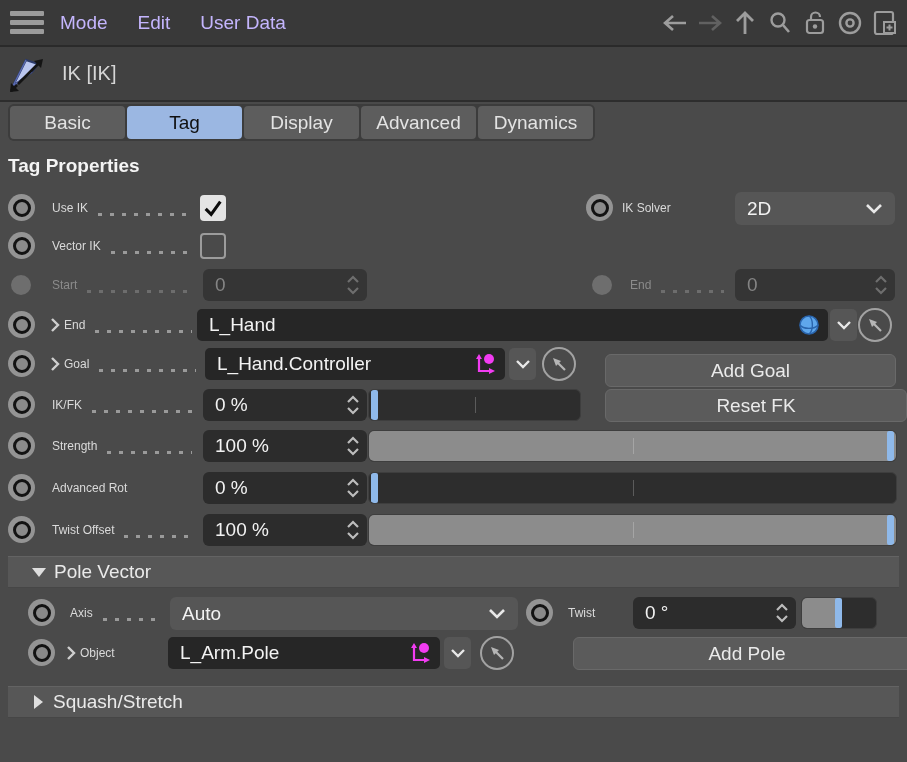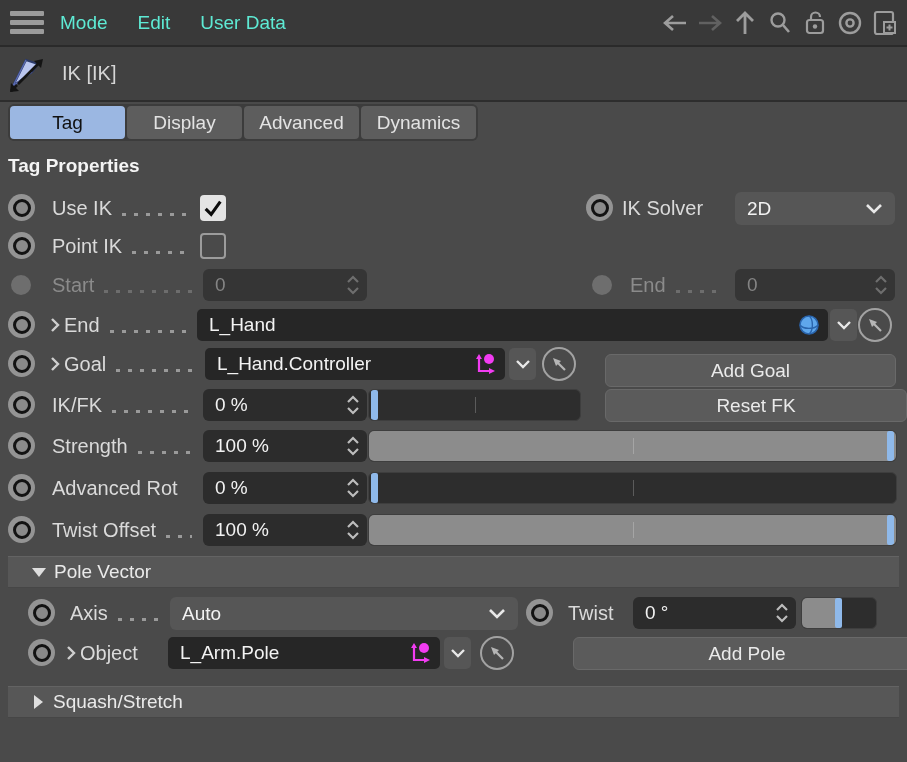--- a/index.html
+++ b/index.html
@@ -2,21 +2,21 @@
 <html><head>
 <meta charset="utf-8">
 <style>
   html,body{margin:0;padding:0;background:#4a4a4a;}
   #app{position:relative;width:907px;height:762px;background:#4a4a4a;overflow:hidden;
        font-family:"Liberation Sans","DejaVu Sans",sans-serif;color:#d9d9d9;}
 
   
   .menubar{position:absolute;top:0;left:0;right:0;height:45px;background:#393939;border-bottom:2px solid #2a2a2a;}
   .menus{position:absolute;left:60px;top:0;height:45px;display:flex;align-items:center;gap:30px;}
-  .menu-item{font-size:19px;color:#5eead4;cursor:default;}
+  .menu-item{font-size:19px;color:#c4b5fd;cursor:default;}
   .hamburger{position:absolute;left:10px;top:11px;width:34px;height:23px;display:flex;flex-direction:column;justify-content:space-between;}
   .hamburger span{display:block;height:5px;background:#9b9b9b;border-radius:1px;}
   .mb-icons{position:absolute;right:9px;top:0;height:45px;display:flex;align-items:center;gap:9px;}
   .mb-icons .mbi{width:26px;height:26px;display:flex;align-items:center;justify-content:center;}
 
   
   .titlerow{position:absolute;top:47px;left:0;right:0;height:53px;background:#414141;border-bottom:2px solid #2d2d2d;}
   .obj-icon{position:absolute;left:8px;top:7px;}
   .obj-title{position:absolute;left:62px;top:0;height:53px;display:flex;align-items:center;font-size:20px;color:#d6d6d6;}
 
@@ -29,21 +29,21 @@
   .heading{position:absolute;left:8px;top:155px;font-size:19px;font-weight:bold;color:#f4f4f4;}
 
   
   .row{position:absolute;left:0;right:0;height:36px;}
 
   .kf{position:absolute;width:27px;height:27px;border-radius:50%;background:#949494;display:flex;align-items:center;justify-content:center;}
   .kf::after{content:"";width:12px;height:12px;border-radius:50%;background:#8a8a8a;border:3px solid #131313;}
   .kf-dim{position:absolute;width:20px;height:20px;border-radius:50%;background:#6e6e6e;}
 
   .labelcell{position:absolute;height:36px;display:flex;align-items:center;}
-  .labelcell .lbl{font-size:20px;color:#dadada;white-space:nowrap;}
+  .labelcell .lbl{font-size:12px;color:#dadada;white-space:nowrap;}
   .labelcell .dots{flex:1;height:3px;margin:0 6px 0 10px;align-self:flex-end;margin-bottom:10px;
        background:repeating-linear-gradient(90deg,#9a9a9a 0 4px,transparent 4px 12px);}
   .labelcell.dim .lbl{color:#8b8b8b;}
   .labelcell.dim .dots{background:repeating-linear-gradient(90deg,#6d6d6d 0 4px,transparent 4px 12px);}
   .exp{margin-right:4px;flex:0 0 auto;display:flex;align-items:center;}
 
   .cb{position:absolute;width:26px;height:26px;border-radius:4px;box-sizing:border-box;}
   .cb.checked{background:#e4e4e4;display:flex;align-items:center;justify-content:center;}
   .cb.unchecked{border:2px solid #9c9c9c;}
 
@@ -147,20 +147,21 @@
         <path d="M10 30 L32 8" stroke="#141414" stroke-width="2.6" fill="none"></path>
         <path d="M33 14 L35 5 L26 7 Z" fill="#141414"></path>
         <path d="M9 31 L3 37" stroke="#141414" stroke-width="2.6"></path>
         <path d="M2 30 L1 39 L10 38 Z" fill="#141414" transform="translate(1,-1)"></path>
       </svg>
     </span>
     <span class="obj-title">IK [IK]</span>
   </div>
 
   <div class="tabstrip">
+    <div class="tab">Basic</div>
     <div class="tab active">Tag</div>
     <div class="tab">Display</div>
     <div class="tab">Advanced</div>
     <div class="tab">Dynamics</div>
   </div>
 
   <div class="heading">Tag Properties</div>
 
   <div class="row" style="top:190px">
     <div class="kf" style="left:8px;top:4px"></div>
@@ -183,21 +184,21 @@
           <svg width="18" height="12" viewBox="0 0 18 12">
             <path d="M2 2 L9 9 L16 2" stroke="#e8e8e8" stroke-width="2.6" fill="none"></path>
           </svg>
         </span>
     </div>
   </div>
 
   <div class="row" style="top:228px">
     <div class="kf" style="left:8px;top:4px"></div>
     <div class="labelcell" style="left:52px;width:146px">
-      <span class="lbl">Point IK</span>
+      <span class="lbl">Vector IK</span>
         <span class="dots"></span>
     </div>
     <div class="cb unchecked" style="left:200px;top:5px"></div>
   </div>
 
   <div class="row" style="top:267px">
     <div class="kf-dim" style="left:11px;top:8px"></div>
     <div class="labelcell dim" style="left:52px;width:146px">
       <span class="lbl">Start</span>
         <span class="dots"></span>

